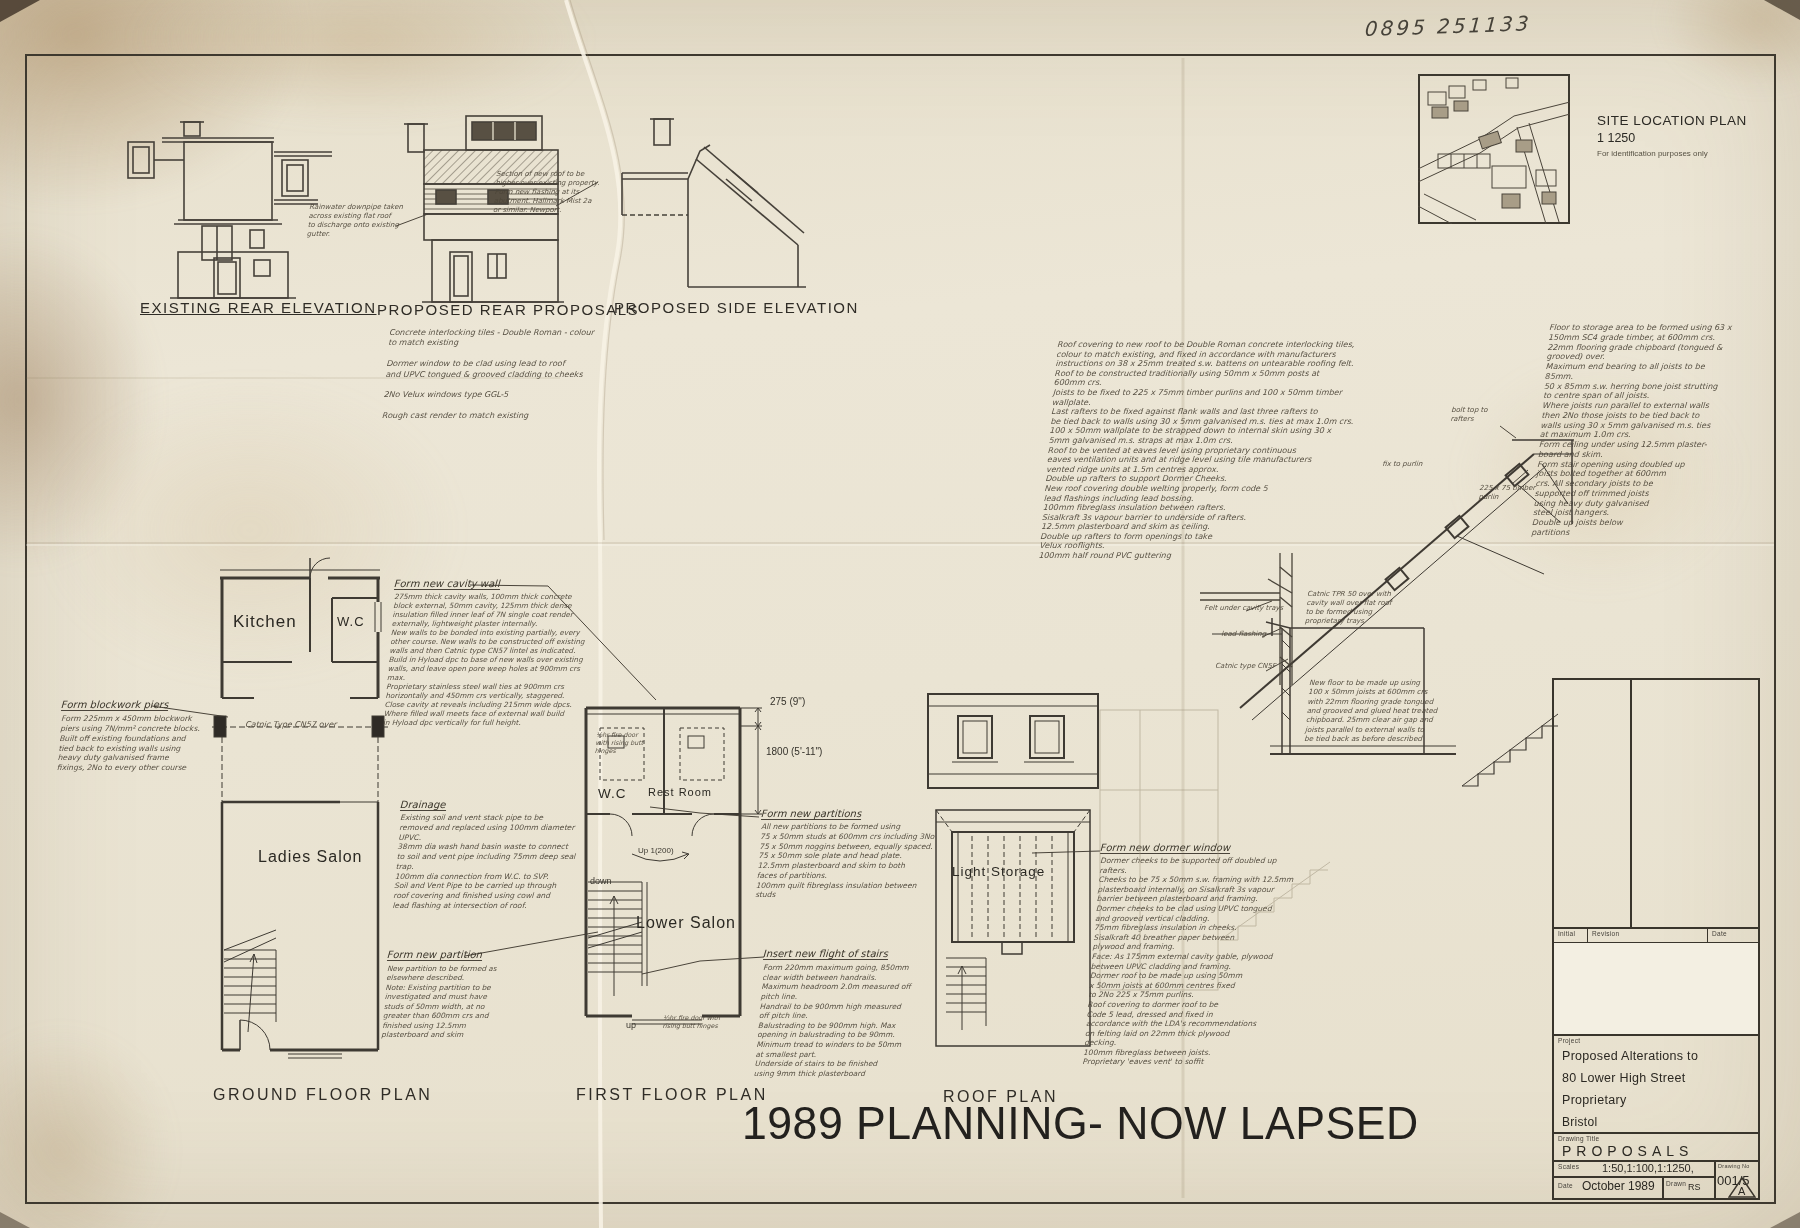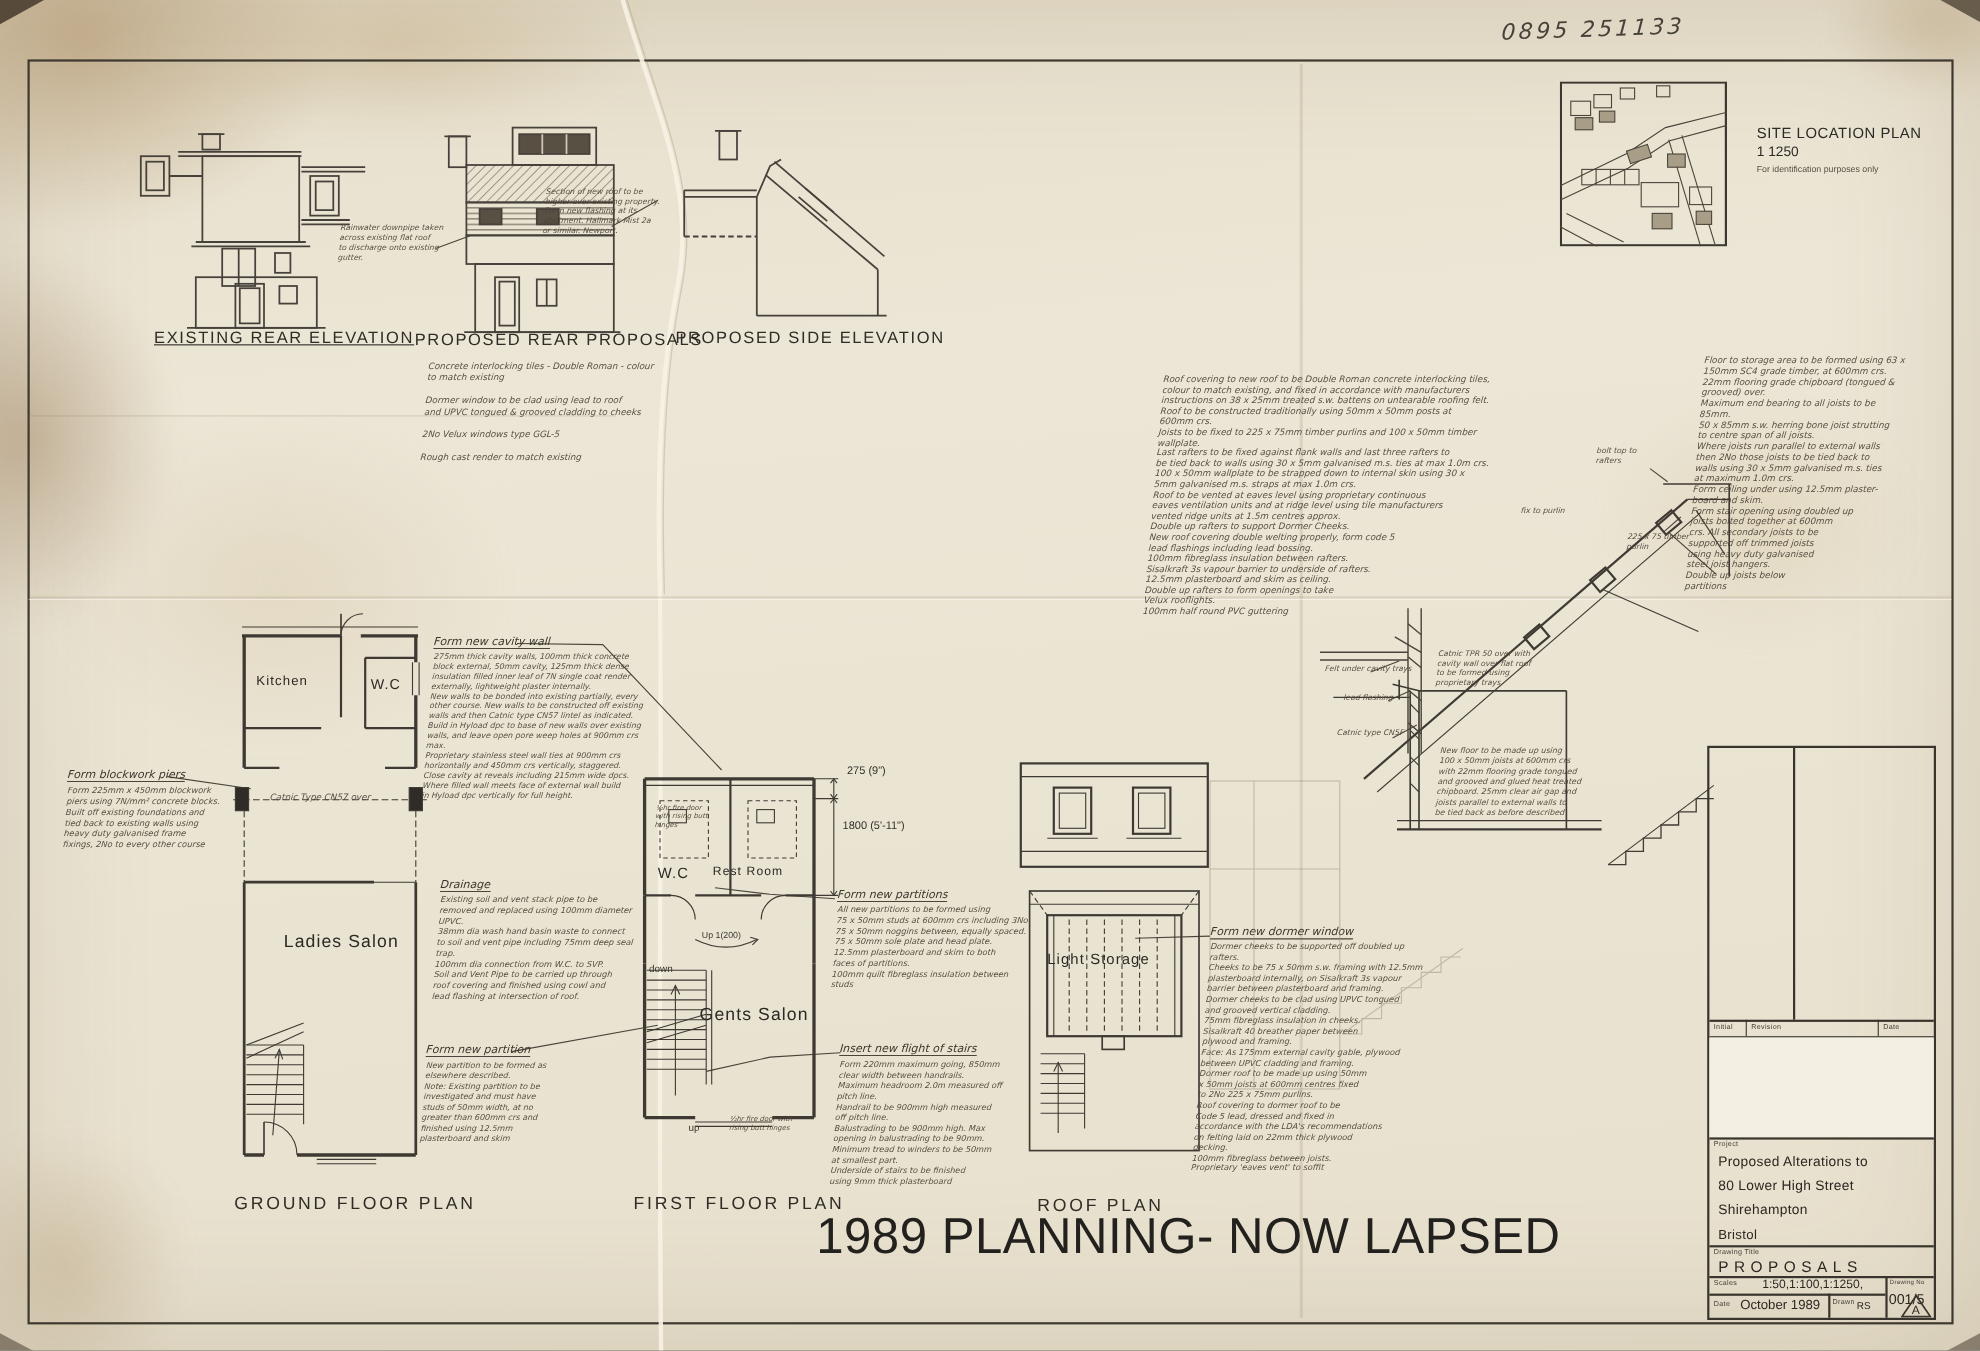--- a/index.html
+++ b/index.html
@@ -253,21 +253,21 @@
         <polyline points="58,460 62,452 65,461"></polyline>
       </g>
       <line x1="30" y1="548" x2="48" y2="548" stroke-width="3"></line>
       <line x1="78" y1="548" x2="186" y2="548" stroke-width="3"></line>
       <path d="M78,548 A30,30 0 0 0 48,518" stroke-width="1"></path>
       <line x1="48" y1="548" x2="48" y2="518" stroke-width="1.5"></line>
       <line x1="96" y1="556" x2="150" y2="556" stroke-width="1"></line>
       <line x1="96" y1="552" x2="150" y2="552" stroke-width="1"></line>
     </g>
   </svg>
-  <div class="abs lbl room" style="left:233px;top:612px;font-size:12px;">Kitchen</div>
+  <div class="abs lbl room" style="left:233px;top:612px;font-size:17px;">Kitchen</div>
   <div class="abs lbl room" style="left:337px;top:614px;font-size:13px;">W.C</div>
   <div class="abs hw" style="left:246px;top:720px;width:100px;font-size:8px;">Catnic Type CN57 over</div>
   <div class="abs lbl room" style="left:258px;top:848px;font-size:16px;">Ladies Salon</div>
   <div class="abs lbl plan-title" style="left:213px;top:1086px;">GROUND FLOOR PLAN</div>
   <div class="abs hw-head" style="left:62px;top:699px;">Form blockwork piers</div>
   <div class="abs hw" style="left:62px;top:714px;width:155px;font-size:7.6px;">Form 225mm x 450mm blockwork
 piers using 7N/mm² concrete blocks.
 Built off existing foundations and
 tied back to existing walls using
 heavy duty galvanised frame
@@ -368,21 +368,21 @@
       </g>
     </g>
   </svg>
   <div class="abs lbl room" style="left:598px;top:786px;font-size:13.5px;">W.C</div>
   <div class="abs lbl room" style="left:648px;top:786px;font-size:11px;">Rest Room</div>
   <div class="abs hw" style="left:597px;top:731px;width:66px;font-size:6.3px;">½hr fire door
 with rising butt
 hinges</div>
   <div class="abs tiny-print" style="left:638px;top:846px;font-size:8px;">Up 1(200)</div>
   <div class="abs tiny-print" style="left:590px;top:876px;font-size:9px;">down</div>
-  <div class="abs lbl room" style="left:636px;top:914px;font-size:16px;">Gents Salon</div>
+  <div class="abs lbl room" style="left:636px;top:914px;font-size:16px;">Lower Salon</div>
   <div class="abs tiny-print" style="left:626px;top:1020px;font-size:9px;">up</div>
   <div class="abs hw" style="left:664px;top:1014px;width:70px;font-size:6.3px;">½hr fire door with
 rising butt hinges</div>
   <div class="abs lbl dim" style="left:770px;top:696px;">275 (9")</div>
   <div class="abs lbl dim" style="left:766px;top:746px;">1800 (5'-11")</div>
   <div class="abs lbl plan-title" style="left:576px;top:1086px;">FIRST FLOOR PLAN</div>
 
   <div class="abs hw-head" style="left:762px;top:808px;">Form new partitions</div>
   <div class="abs hw" style="left:762px;top:822px;width:190px;font-size:7.5px;">All new partitions to be formed using
 75 x 50mm studs at 600mm crs including 3No
@@ -616,21 +616,21 @@
     <div class="tb-line" style="left:153px;top:247px;width:1px;height:15px;"></div>
     <div class="tb-label" style="left:158px;top:250px;">Date</div>
     <div class="tb-line" style="left:0;top:262px;width:100%;height:1.5px;"></div>
 
     <div class="abs" style="left:0;top:263px;width:100%;height:91px;background:#f3efe2;"></div>
     <div class="tb-line" style="left:0;top:354px;width:100%;height:2px;"></div>
 
     <div class="tb-label" style="left:4px;top:357px;">Project</div>
     <div class="tb-val" style="left:8px;top:369px;font-size:12.5px;letter-spacing:.3px;">Proposed Alterations to</div>
     <div class="tb-val" style="left:8px;top:391px;font-size:12.5px;letter-spacing:.3px;">80 Lower High Street</div>
-    <div class="tb-val" style="left:8px;top:413px;font-size:12.5px;letter-spacing:.3px;">Shirehampton</div>
+    <div class="tb-val" style="left:8px;top:413px;font-size:12.5px;letter-spacing:.3px;">Proprietary</div>
     <div class="tb-val" style="left:8px;top:435px;font-size:12px;letter-spacing:.3px;">Bristol</div>
     <div class="tb-line" style="left:0;top:452px;width:100%;height:1.5px;"></div>
 
     <div class="tb-label" style="left:4px;top:455px;">Drawing Title</div>
     <div class="tb-val" style="left:8px;top:463px;font-size:14px;letter-spacing:5px;">PROPOSALS</div>
     <div class="tb-line" style="left:0;top:480px;width:100%;height:1.5px;"></div>
 
     <div class="tb-label" style="left:4px;top:483px;">Scales</div>
     <div class="tb-val" style="left:48px;top:482px;font-size:11px;">1:50,1:100,1:1250,</div>
     <div class="tb-line" style="left:0;top:496px;width:160px;height:1.5px;"></div>

